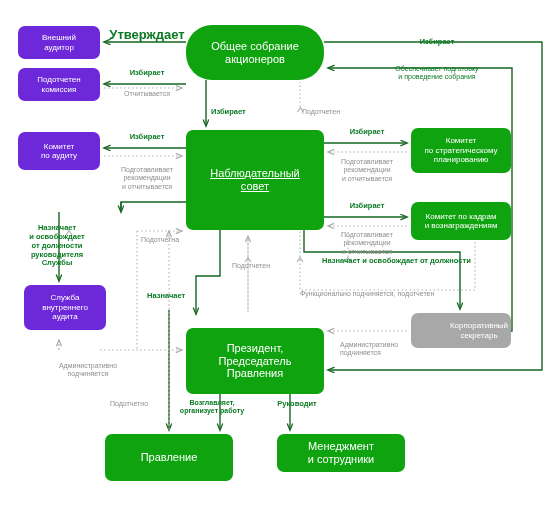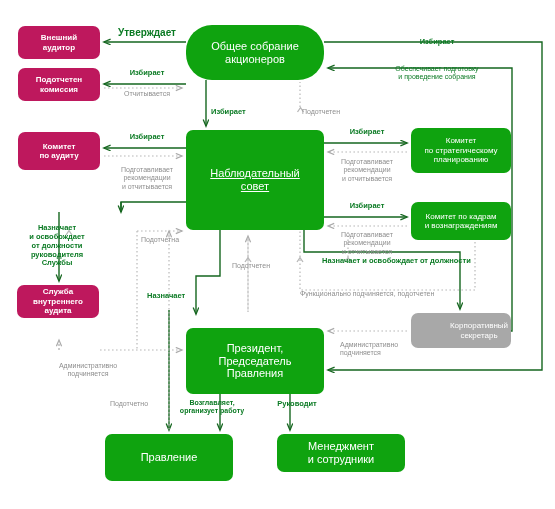--- a/index.html
+++ b/index.html
@@ -3,21 +3,21 @@
 <meta charset="utf-8">
 <style>
   html,body{margin:0;padding:0;background:#ffffff;}
   body{font-family:"Liberation Sans","DejaVu Sans",sans-serif;}
   #stage{position:relative;width:555px;height:509px;background:#ffffff;overflow:hidden;}
   svg#wires{position:absolute;left:0;top:0;width:555px;height:509px;}
   .node{position:absolute;box-sizing:border-box;display:flex;align-items:center;
         justify-content:center;text-align:center;border-radius:7px;color:#ffffff;
         line-height:1.18;}
   .node.green{background:#0fa30f;}
-  .node.orange{background:#be185d;font-weight:bold;}
+  .node.orange{background:#6d28d9;}
   .node.grey{background:#a8a8a8;}
   .lbl{position:absolute;white-space:pre;line-height:1.18;}
   .lbl.green-b{color:#0a7a23;font-weight:bold;}
   .lbl.green-n{color:#0a7a23;}
   .lbl.grey-n{color:#8e8e8e;}
   .c{transform:translateX(-50%);text-align:center;}
 </style>
 </head>
 <body>
 
@@ -116,34 +116,34 @@
 акционеров</div>
       <div class="node orange" style="left: 18px; top: 132px; width: 82px; height: 38px; font-size: 8px; white-space: pre;">Комитет
 по аудиту</div>
       <div class="node green" style="left: 186px; top: 130px; width: 138px; height: 100px; font-size: 11px; white-space: pre; text-decoration: underline;">Наблюдательный
 совет</div>
       <div class="node green" style="left: 411px; top: 128px; width: 100px; height: 45px; font-size: 8px; white-space: pre;">Комитет
 по стратегическому
 планированию</div>
       <div class="node green" style="left: 411px; top: 202px; width: 100px; height: 38px; font-size: 8px; white-space: pre;">Комитет по кадрам
 и вознаграждениям</div>
-      <div class="node orange" style="left: 17px; top: 285px; width: 82px; height: 33px; font-size: 8px; white-space: pre;">Служба
+      <div class="node orange" style="left: 24px; top: 285px; width: 82px; height: 45px; font-size: 8px; white-space: pre;">Служба
 внутреннего
 аудита</div>
       <div class="node grey" style="left: 411px; top: 313px; width: 100px; height: 35px; font-size: 8px; white-space: pre; padding-left: 36px;">Корпоративный
 секретарь</div>
       <div class="node green" style="left: 186px; top: 328px; width: 138px; height: 66px; font-size: 11px; white-space: pre;">Президент,
 Председатель
 Правления</div>
       <div class="node green" style="left: 105px; top: 434px; width: 128px; height: 47px; font-size: 11px; white-space: pre;">Правление</div>
       <div class="node green" style="left: 277px; top: 434px; width: 128px; height: 38px; font-size: 11px; white-space: pre;">Менеджмент
 и сотрудники</div>
     </div>
   <div id="labels">
-      <div class="lbl green-b c" style="left: 147px; top: 27px; font-size: 10px;">Утверждает</div>
+      <div class="lbl green-b c" style="left: 147px; top: 27px; font-size: 13px;">Утверждает</div>
       <div class="lbl green-b c" style="left: 147px; top: 69px; font-size: 7.5px;">Избирает</div>
       <div class="lbl grey-n c" style="left: 147px; top: 90px; font-size: 7px;">Отчитывается</div>
       <div class="lbl green-b" style="left: 211px; top: 108px; font-size: 7.5px;">Избирает</div>
       <div class="lbl grey-n" style="left: 302px; top: 108px; font-size: 7px;">Подотчетен</div>
       <div class="lbl green-b c" style="left: 437px; top: 38px; font-size: 7.5px;">Избирает</div>
       <div class="lbl green-n c" style="left: 437px; top: 65px; font-size: 7px;">Обеспечивает подготовку
 и проведение собрания</div>
       <div class="lbl green-b c" style="left: 147px; top: 133px; font-size: 7.5px;">Избирает</div>
       <div class="lbl grey-n c" style="left: 147px; top: 166px; font-size: 7px;">Подготавливает
 рекомендации

